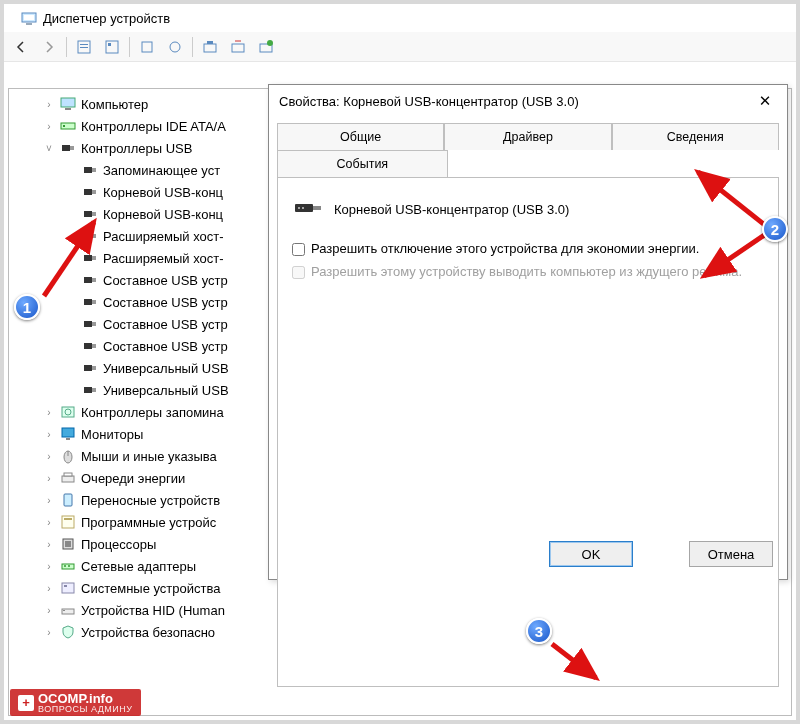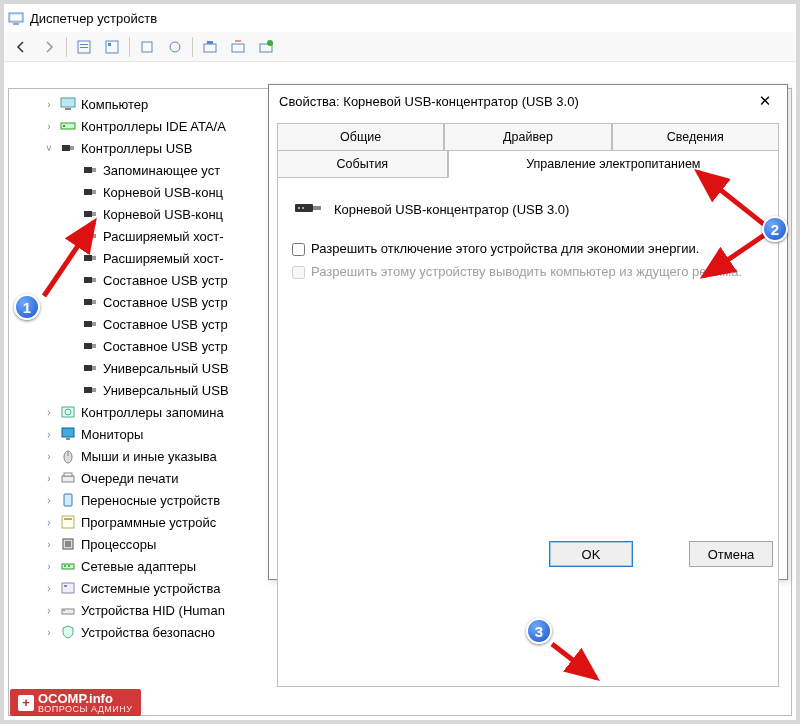--- a/index.html
+++ b/index.html
@@ -1,20 +1,20 @@
 <!DOCTYPE html>
 <html><head>
 <meta charset="utf-8">
 <style>
 * { box-sizing: border-box; margin: 0; padding: 0; font-family: "Segoe UI", Tahoma, sans-serif; font-size: 13px; }
 body { background: #fff; width: 800px; height: 724px; overflow: hidden; position: relative; border: 4px solid #d8d8d8; }
 .main-window { background: #fff; width: 100%; height: 100%; position: relative; }
 
 
-.titlebar { height: 28px; display: flex; align-items: center; padding: 0 4px; gap: 6px; }
+.titlebar { height: 28px; display: flex; align-items: center; padding: 0 17px; gap: 6px; }
 .titlebar .icon-box { width: 16px; height: 16px; display: flex; align-items: center; justify-content: center; }
 
 
 .menubar { height: 22px; display: flex; align-items: center; padding: 2px 4px 0; gap: 4px; border-bottom: 1px solid #e6e6e6; }
 .menubar .m { padding: 2px 10px; cursor: default; }
 
 
 .toolbar { height: 30px; display: flex; align-items: center; padding: 2px 4px; gap: 2px; border-bottom: 1px solid #e6e6e6; background: #f8f8f8; }
 .tool-btn { width: 26px; height: 24px; display: flex; align-items: center; justify-content: center; border: 1px solid transparent; background: #f8f8f8; }
 .tool-sep { width: 1px; height: 20px; background: #ccc; margin: 0 2px; }
@@ -322,21 +322,21 @@
         </div>
         <div class="tree-row">
           <span class="indent" style="width:30px"></span>
           <span class="expander">›</span>
           <span class="dev-icon">
             <svg class="ic" viewBox="0 0 16 16">
               <rect x="2" y="6" width="12" height="6" fill="#eee" stroke="#888"></rect>
               <rect x="4" y="3" width="8" height="3" fill="#fff" stroke="#888"></rect>
             </svg>
           </span>
-          <span class="tree-text">Очереди печати</span>
+          <span class="tree-text">Очереди энергии</span>
         </div>
         <div class="tree-row">
           <span class="indent" style="width:30px"></span>
           <span class="expander">›</span>
           <span class="dev-icon">
             <svg class="ic" viewBox="0 0 16 16">
               <rect x="4" y="2" width="8" height="12" rx="1" fill="#cef" stroke="#47a"></rect>
             </svg>
           </span>
           <span class="tree-text">Переносные устройств</span>
@@ -416,21 +416,20 @@
       <span class="dlg-close">✕</span>
     </div>
     <div class="tabs-area">
       <div class="tab-row top">
         <div class="tab">Общие</div>
         <div class="tab">Драйвер</div>
         <div class="tab">Сведения</div>
       </div>
       <div class="tab-row">
         <div class="tab" style="flex:0 0 34%">События</div>
-        <div class="tab active" style="flex:1">Управление электропитанием</div>
       </div>
       <div class="tab-panel">
         <div class="device-header">
           <span>
             <svg width="28" height="20" viewBox="0 0 28 20">
                 <rect x="1" y="6" width="18" height="8" rx="1" fill="#333"></rect>
                 <rect x="19" y="8" width="8" height="4" fill="#888"></rect>
                 <circle cx="5" cy="10" r="1" fill="#ccc"></circle>
                 <circle cx="9" cy="10" r="1" fill="#ccc"></circle>
               </svg>

